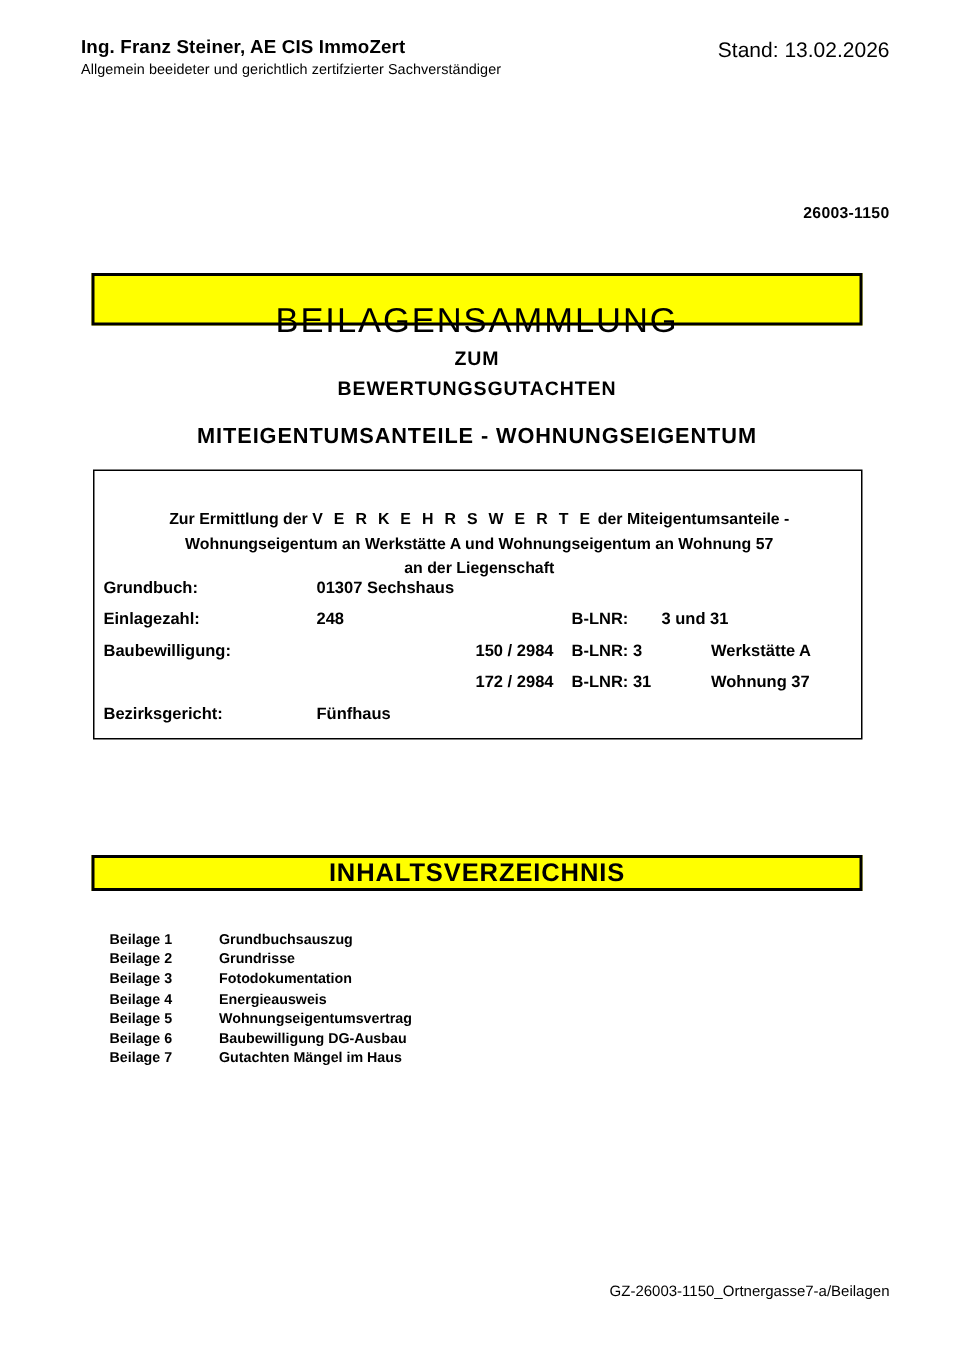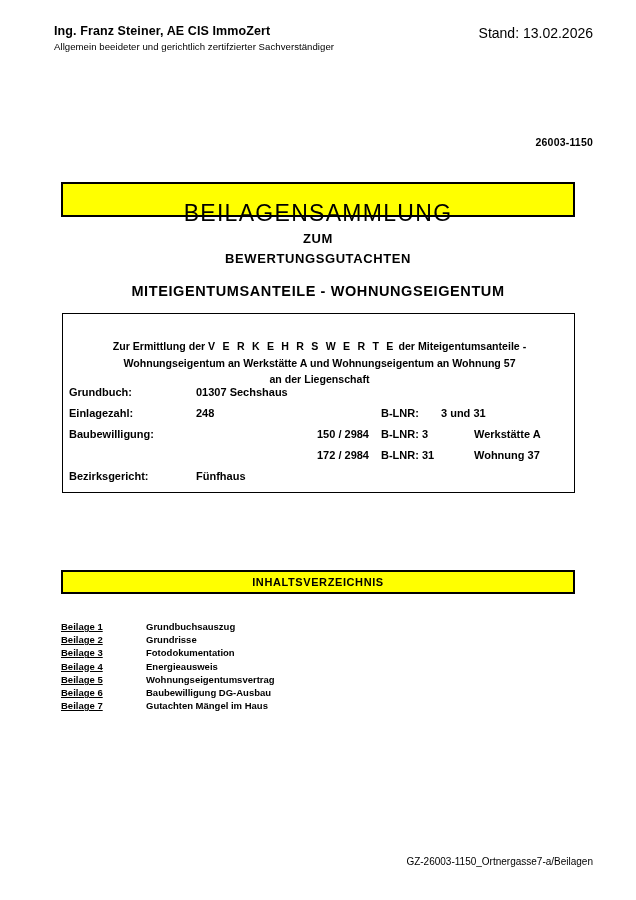--- a/index.html
+++ b/index.html
@@ -82,21 +82,21 @@
     letter-spacing: 1.3px;
     margin-top: 28px;
   }
   .banner-toc {
     left: 61px;
     top: 570px;
     width: 514px;
     height: 24px;
   }
   .banner-toc .banner-text {
-    font-size: 11px;
+    font-size: 17px;
     font-weight: bold;
     letter-spacing: 0.6px;
   }
 
   
   .subtitle-line {
     position: absolute;
     left: 0;
     width: 636px;
     text-align: center;
@@ -143,45 +143,44 @@
     height: 21px;
     font-size: 11px;
     font-weight: bold;
     white-space: nowrap;
   }
   .cell {
     position: absolute;
     top: 0;
   }
   .c-label { left: 6px; }
-  .c-val   { left: 133px; }
+  .c-val   { left: 148px; }
   .c-frac  { left: 206px; width: 100px; text-align: right; }
   .c-blnr  { left: 318px; }
   .c-blnr-val { left: 378px; }
   .c-desc  { left: 411px; }
 
   
   .toc-list {
     position: absolute;
     left: 61px;
     top: 621px;
     font-size: 9.5px;
     font-weight: bold;
   }
   .toc-item {
     position: relative;
     height: 13.2px;
     white-space: nowrap;
   }
   .toc-num {
     position: absolute;
-    left: 0;
+    left: 12px;
     top: 0;
     width: 80px;
-    text-decoration: underline;
   }
   .toc-title {
     position: absolute;
     left: 85px;
     top: 0;
   }
 
   
   .footer {
     position: absolute;

